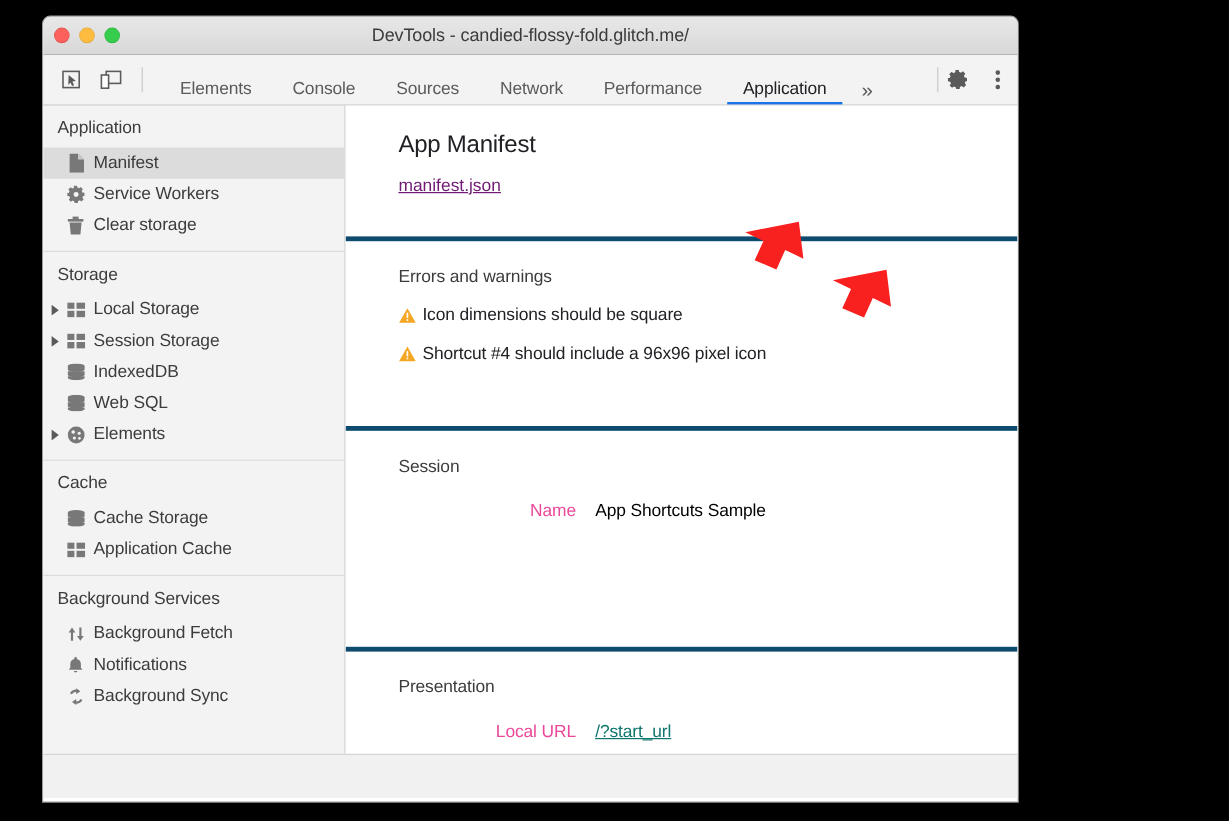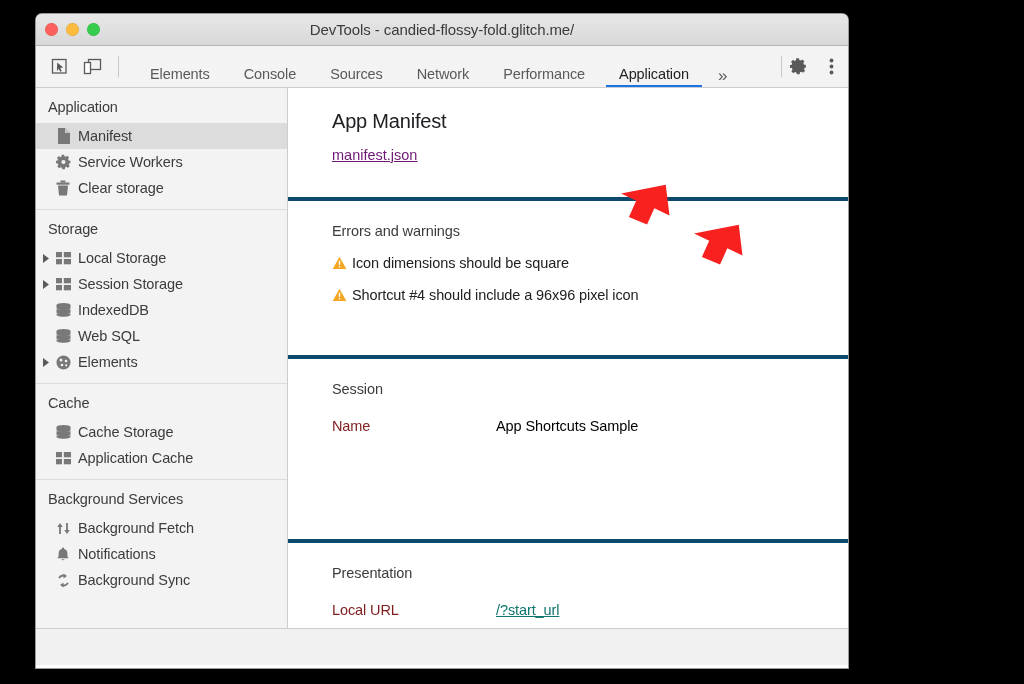--- a/index.html
+++ b/index.html
@@ -237,21 +237,22 @@
 
   .field-row {
     display: flex;
     align-items: center;
     margin-top: 21px;
     font-size: 14.5px;
     letter-spacing: -0.1px;
   }
   .field-label {
     width: 148px;
-    color: #7f1d1d;
+    text-align: right;
+    color: #ec4899;
     padding-right: 16px;
     flex: none;
     white-space: nowrap;
   }
   .field-value { color: #000000; }
   .field-value.link {
     color: #0f766e;
     text-decoration: underline;
     cursor: pointer;
   }

